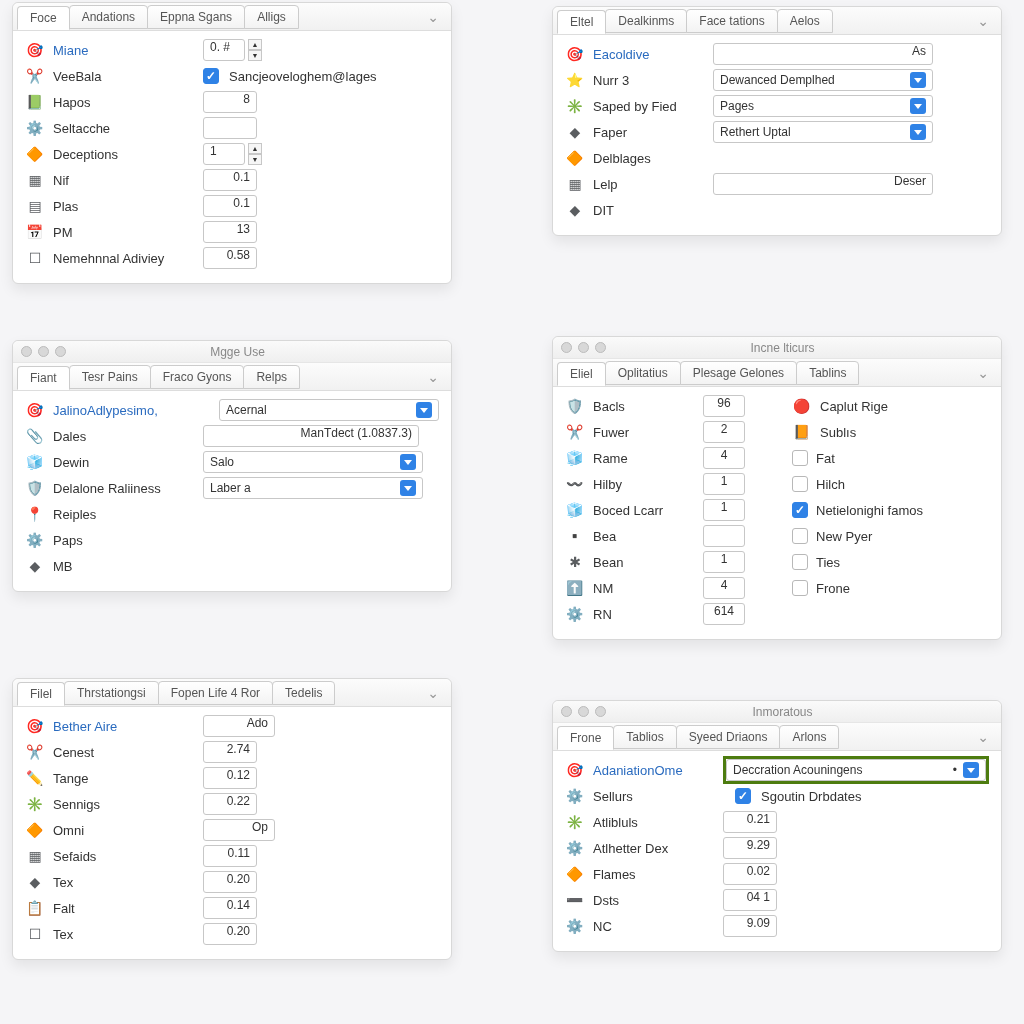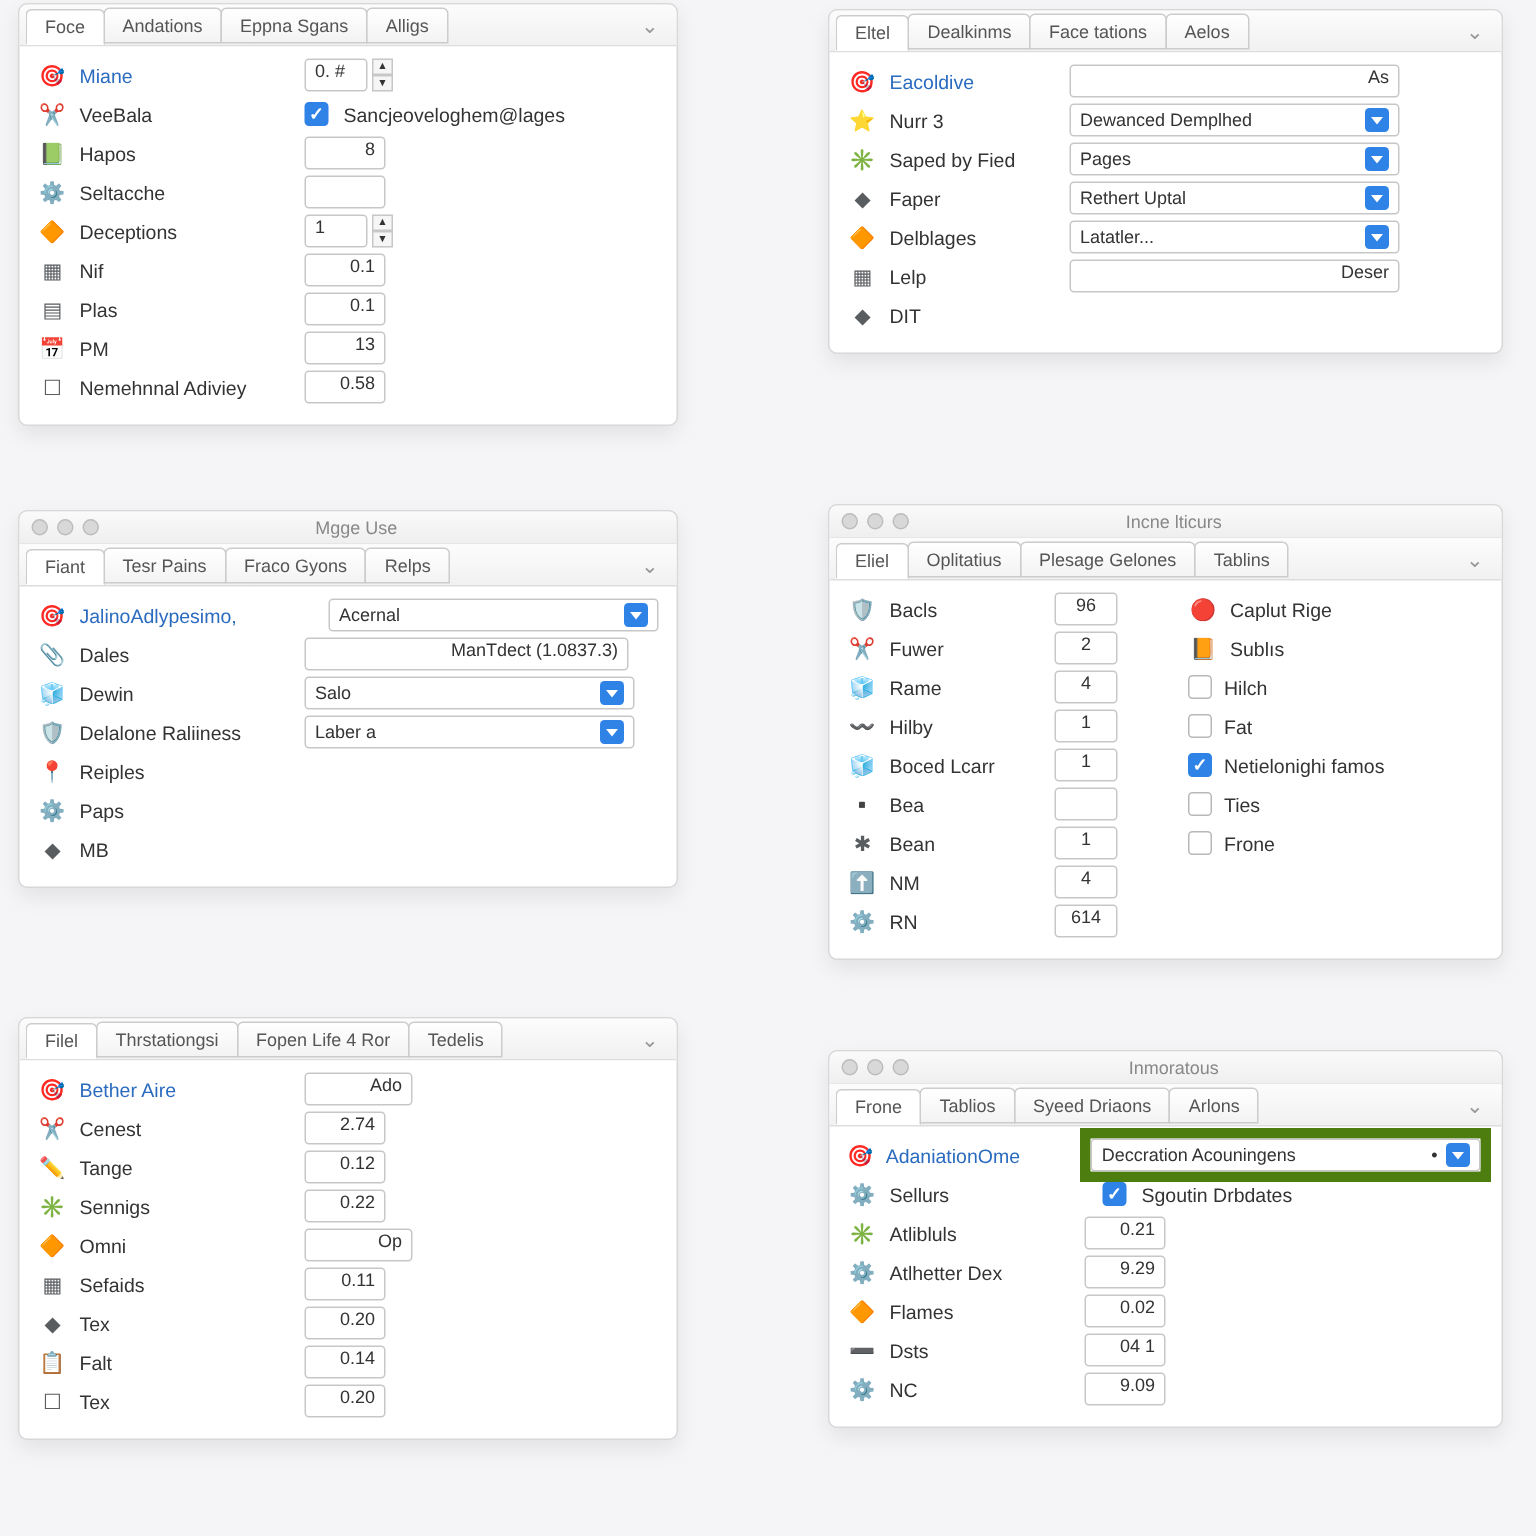--- a/index.html
+++ b/index.html
@@ -89,21 +89,21 @@
     border-right:4px solid transparent;
     border-top:5px solid #fff;
   }
   .stepper { display:flex; flex-direction:column; margin-left:-1px; }
   .step { width:14px; height:11px; border:1px solid #c7c7c7; background:#f6f6f6; font-size:7px; display:flex;align-items:center;justify-content:center; }
   .chk { width:16px;height:16px;border:1px solid #b8b8b8;border-radius:3px;background:#fff;display:inline-flex;align-items:center;justify-content:center; }
   .chk.on { background:#2f82e6; border-color:#2f82e6; }
   .chk.on::after{ content:"✓"; color:#fff; font-size:12px; font-weight:bold; }
   .twocol { display:flex; gap:30px; }
   .col { flex:1; }
-  .highlight { border:7px solid #4d7c0f; padding:0; }
+  .highlight { border:3px solid #4d7c0f; padding:0; }
   .select.full { width:220px; }
   .input.full { width:220px; }
   .input.wide { width:216px; }
 </style>
 </head>
 <body>
 
 <div class="panel" style="left:12px; top:2px; width:440px;">
   <div class="tabs no-title">
     <div class="tab active">Foce</div>
@@ -230,26 +230,20 @@
     <div class="valcol" style="margin-left:0">
           <div class="select full">
             <span>Rethert Uptal</span>
             <span class="caret"></span>
           </div>
         </div>
   </div>
       <div class="row">
     <span class="ico">🔶</span>
     <span class="lbl " style="width:120px">Delblages</span>
-    <div class="valcol" style="margin-left:0">
-          <div class="select full">
-            <span>Latatler...</span>
-            <span class="caret"></span>
-          </div>
-        </div>
   </div>
       <div class="row">
     <span class="ico">▦</span>
     <span class="lbl " style="width:120px">Lelp</span>
     <div class="valcol" style="margin-left:0">
           <div class="input full">Deser</div>
         </div>
   </div>
       <div class="row">
     <span class="ico">◆</span>
@@ -395,29 +389,33 @@
         <div class="row">
        <span class="ico">🔴</span>
        <span class="lbl">Caplut Rige</span>
      </div>
         <div class="row">
        <span class="ico">📙</span>
        <span class="lbl">Sublıs</span>
      </div>
         <div class="row">
      <span class="chk" style="margin-right:8px"></span>
+     <span class="lbl">Fat</span>
+   </div>
+        <div class="row">
+     <span class="chk" style="margin-right:8px"></span>
      <span class="lbl">Hilch</span>
-   </div>
-        <div class="row">
-     <span class="chk" style="margin-right:8px"></span>
-     <span class="lbl">Fat</span>
    </div>
         <div class="row">
      <span class="chk on" style="margin-right:8px"></span>
      <span class="lbl">Netielonighi famos</span>
+   </div>
+        <div class="row">
+     <span class="chk" style="margin-right:8px"></span>
+     <span class="lbl">New Pyer</span>
    </div>
         <div class="row">
      <span class="chk" style="margin-right:8px"></span>
      <span class="lbl">Ties</span>
    </div>
         <div class="row">
      <span class="chk" style="margin-right:8px"></span>
      <span class="lbl">Frone</span>
    </div>
       </div>

